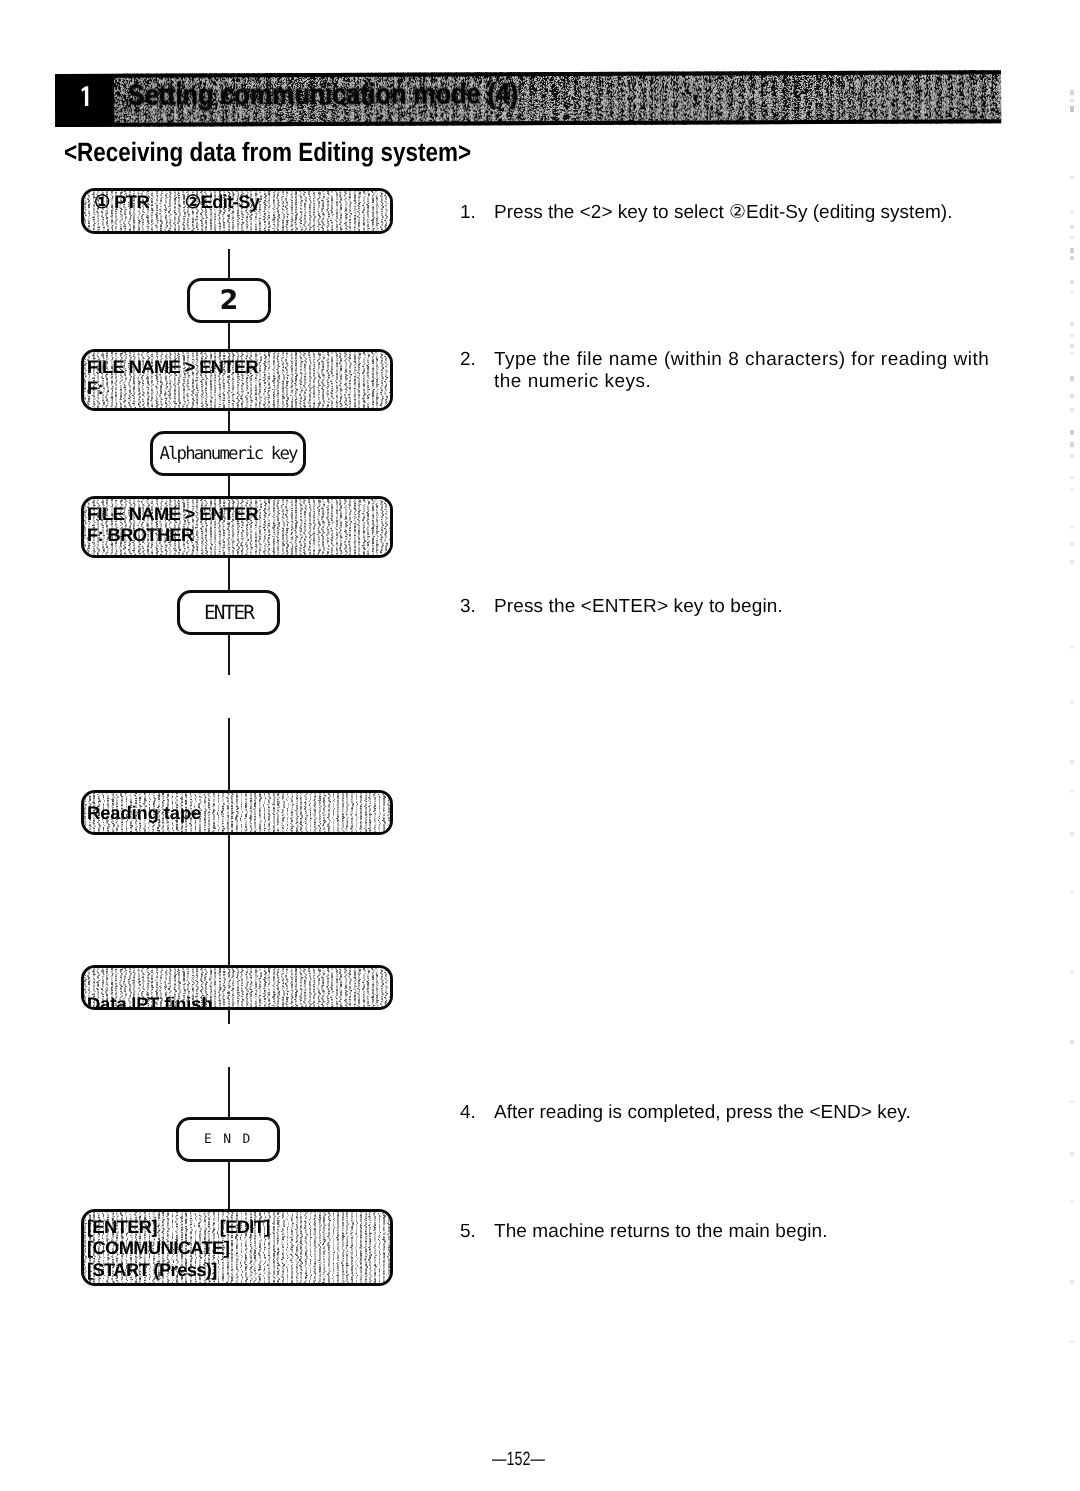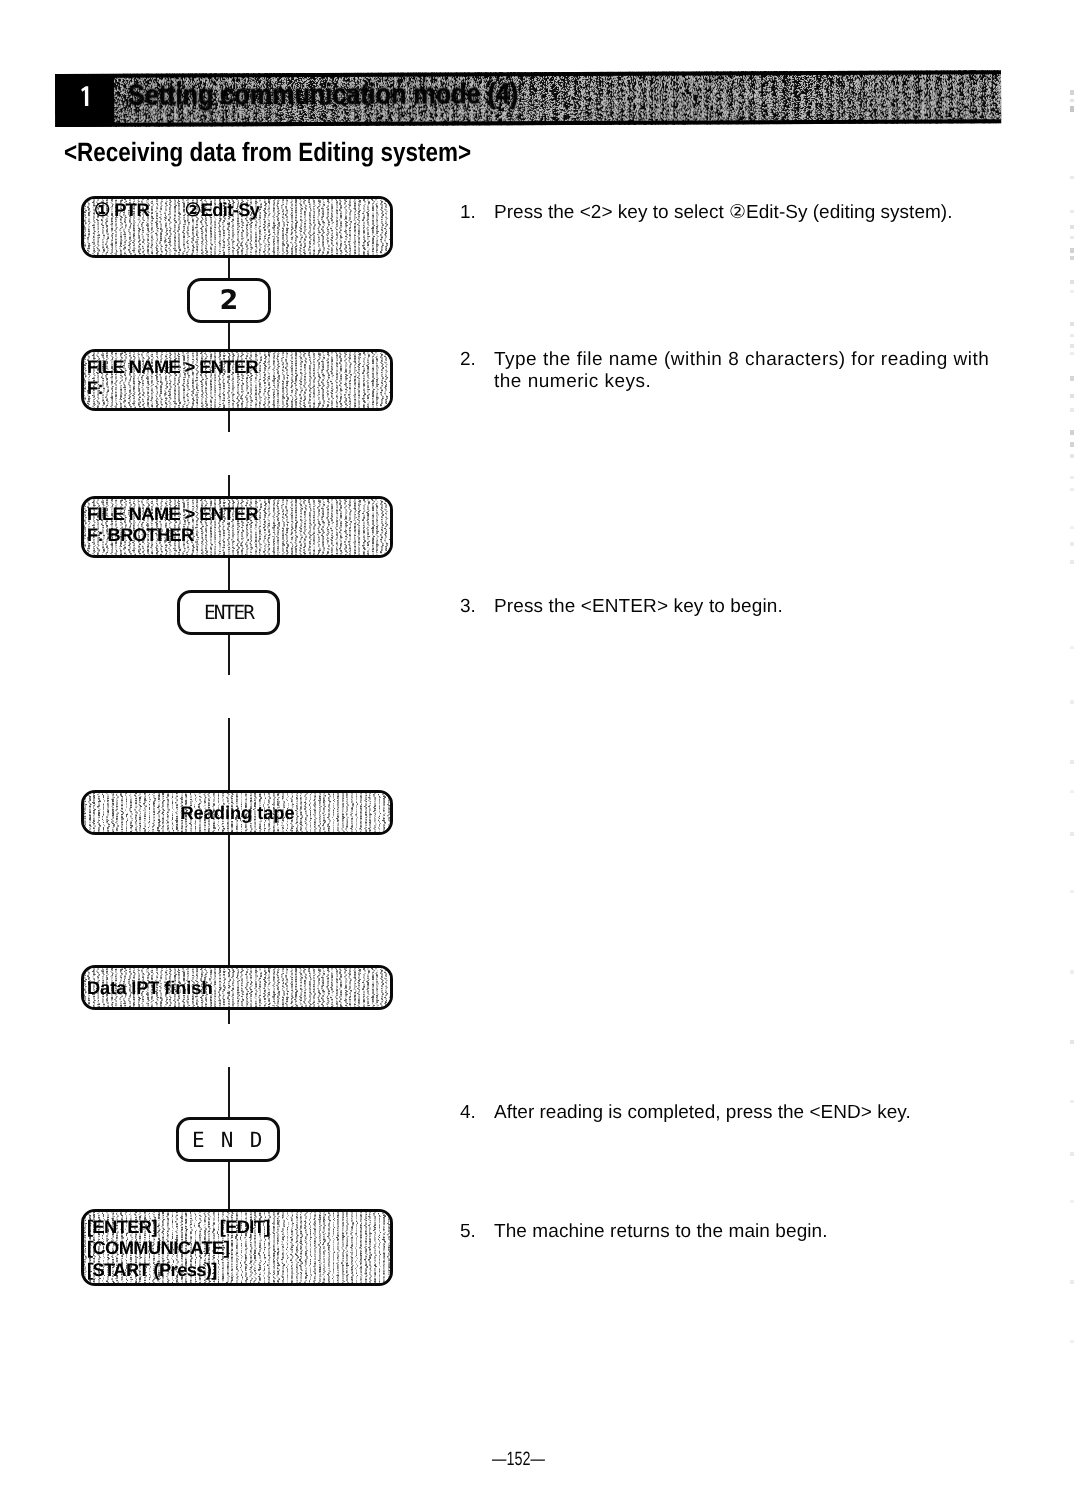--- a/index.html
+++ b/index.html
@@ -121,50 +121,53 @@
       <div class="conn" style="top:322px;height:28px"></div>
       <div class="conn" style="top:410px;height:22px"></div>
       <div class="conn" style="top:475px;height:22px"></div>
       <div class="conn" style="top:557px;height:34px"></div>
       <div class="conn" style="top:634px;height:41px"></div>
       <div class="conn" style="top:718px;height:73px"></div>
       <div class="conn" style="top:834px;height:132px"></div>
       <div class="conn" style="top:1009px;height:15px"></div>
       <div class="conn" style="top:1067px;height:51px"></div>
       <div class="conn" style="top:1161px;height:49px"></div>
-      <div class="dbox one" style="top:196px;height:62px">
+      <div class="dbox one" style="top:188px;height:46px">
         <div class="tex"></div>
         <div class="txt" style="top:0px;left:10px;">① PTR        ②Edit-Sy</div>
       </div>
       <div class="kbox bold" style="left:187px;top:278px;width:84px;height:45px">
         <span style="font-size:27px;">2</span>
       </div>
       <div class="dbox" style="top:349px;height:62px">
         <div class="tex"></div>
         <div class="txt" style="">FILE NAME &gt; ENTER
 F:</div>
       </div>
+      <div class="kbox mono" style="left:150px;top:431px;width:156px;height:45px">
+        <span style="font-size:17.4px;letter-spacing:-1.9px;">Alphanumeric key</span>
+      </div>
       <div class="dbox" style="top:496px;height:62px">
         <div class="tex"></div>
         <div class="txt" style="">FILE NAME &gt; ENTER
 F: BROTHER</div>
       </div>
       <div class="kbox mono" style="left:177px;top:590px;width:103px;height:45px">
         <span style="font-size:19.4px;letter-spacing:-1.9px;">ENTER</span>
       </div>
       <div class="dbox alt one" style="top:790px;height:45px">
         <div class="tex"></div>
-        <div class="txt" style="letter-spacing:-0.05px;text-align:center;">Reading tape</div>
+        <div class="txt" style="letter-spacing:-0.05px;">Reading tape</div>
       </div>
       <div class="dbox one" style="top:965px;height:45px">
         <div class="tex"></div>
-        <div class="txt" style="letter-spacing:-0.1px;">Data IPT finish</div>
+        <div class="txt" style="letter-spacing:-0.1px;margin-top:16px;">Data IPT finish</div>
       </div>
       <div class="kbox mono" style="left:176px;top:1117px;width:104px;height:45px">
-        <span style="font-size:21px;letter-spacing:1.8px;">E  N  D</span>
+        <span style="font-size:13px;letter-spacing:1.8px;">E  N  D</span>
       </div>
       <div class="dbox alt" style="top:1209px;height:77px">
         <div class="tex"></div>
         <div class="txt" style="">[ENTER]              [EDIT]
 [COMMUNICATE]
 [START (Press)]</div>
       </div>
     </div>
 
   <div id="steps">

